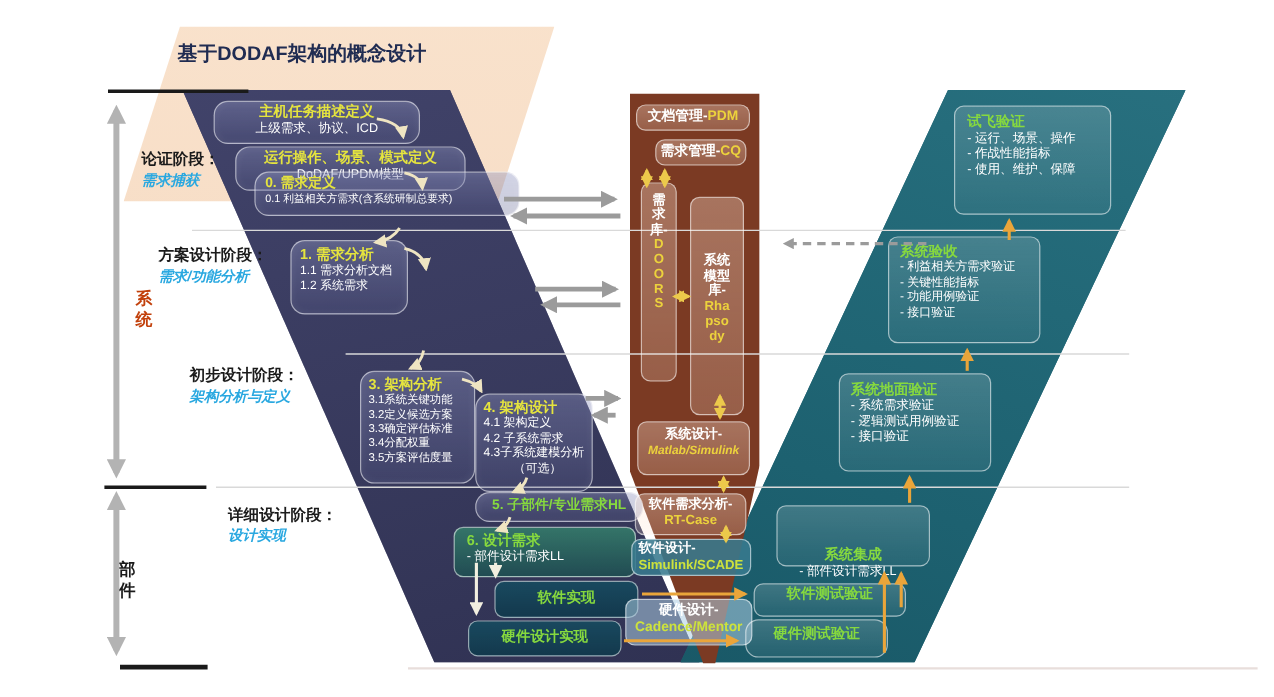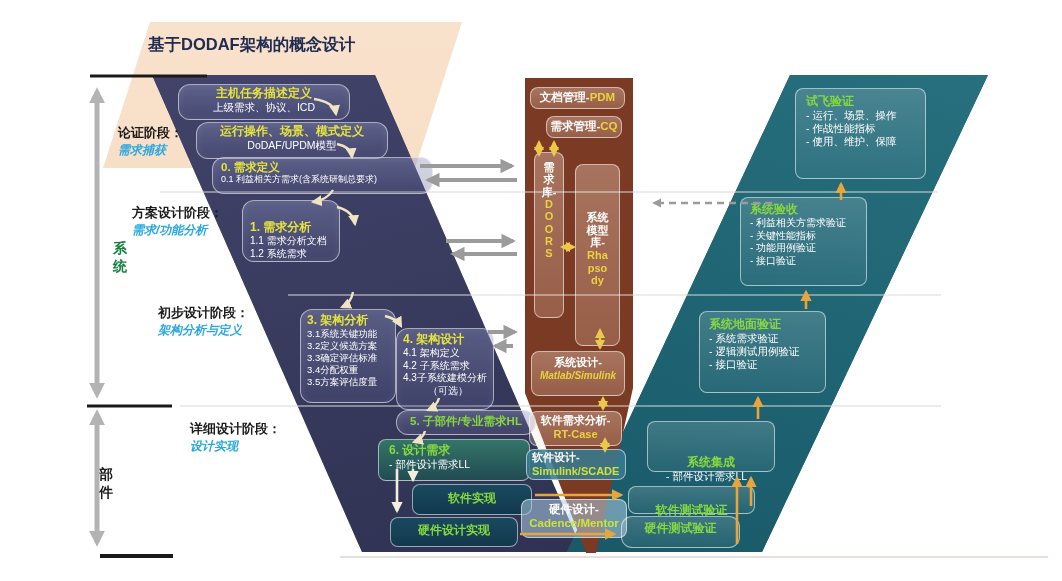--- a/index.html
+++ b/index.html
@@ -73,36 +73,36 @@
     <div class="sb">需求/功能分析</div>
   </div>
   <div class="stage" style="left:190px;top:420px;">
     <div class="nm">详细设计阶段：</div>
     <div class="sb">设计实现</div>
   </div>
   <div class="stage" style="left:158px;top:304px;">
     <div class="nm">初步设计阶段：</div>
     <div class="sb">架构分析与定义</div>
   </div>
-  <div class="vlabel" style="left:113px;top:240px;color:#15803d;">系统</div>
+  <div class="vlabel" style="left:113px;top:240px;color:#c2410c;">系统</div>
   <div class="vlabel" style="left:99px;top:466px;color:#1b1b1b;">部件</div>
 
   <div class="box nbox ctr" style="left:178px;top:84px;width:172px;height:36px;padding-top:1px;">
     <div class="bt" style="font-size:12px;">主机任务描述定义</div>
     <div class="wt" style="font-size:10.5px;">上级需求、协议、ICD</div>
   </div>
   <div class="box nbox ctr" style="left:196px;top:122px;width:192px;height:37px;padding-top:1px;">
     <div class="bt" style="font-size:12px;">运行操作、场景、模式定义</div>
     <div class="wt" style="font-size:10.5px;">DoDAF/UPDM模型</div>
   </div>
-  <div class="box nbox" style="left:212px;top:157px;width:221px;height:37px;padding:2px 0 0 8px;">
+  <div class="box nbox" style="left:212px;top:143px;width:221px;height:37px;padding:2px 0 0 8px;">
     <div class="bt" style="font-size:11.5px;">0. 需求定义</div>
     <div class="wt" style="font-size:9px;">0.1 利益相关方需求(含系统研制总要求)</div>
   </div>
-  <div class="box nbox" style="left:242px;top:200px;width:98px;height:62px;padding:19px 0 0 7px;">
+  <div class="box nbox" style="left:242px;top:200px;width:98px;height:62px;padding:4px 0 0 7px;">
     <div class="bt" style="font-size:12px;">1. 需求分析</div>
     <div class="wt" style="font-size:10px;">1.1 需求分析文档</div>
     <div class="wt" style="font-size:10px;">1.2 系统需求</div>
   </div>
   <div class="box nbox" style="left:300px;top:309px;width:96px;height:94px;padding:3px 0 0 6px;">
     <div class="bt" style="font-size:12px;">3. 架构分析</div>
     <div class="wt" style="font-size:9.5px;">3.1系统关键功能</div>
     <div class="wt" style="font-size:9.5px;">3.2定义候选方案</div>
     <div class="wt" style="font-size:9.5px;">3.3确定评估标准</div>
     <div class="wt" style="font-size:9.5px;">3.4分配权重</div>
@@ -176,21 +176,21 @@
   <div class="box tbox" style="left:699px;top:311px;width:127px;height:82px;padding:5px 0 0 9px;">
     <div class="gt" style="font-size:12px;">系统地面验证</div>
     <div class="wt" style="font-size:10.5px;">- 系统需求验证</div>
     <div class="wt" style="font-size:10.5px;">- 逻辑测试用例验证</div>
     <div class="wt" style="font-size:10.5px;">- 接口验证</div>
   </div>
   <div class="box tbox" style="left:647px;top:421px;width:128px;height:51px;padding:5px 0 0 0;">
     <div class="gt ctr" style="font-size:12px;margin-top:28px;">系统集成</div>
     <div class="wt" style="font-size:10.5px;padding-left:18px;">- 部件设计需求LL</div>
   </div>
-  <div class="box tbox ctr" style="left:628px;top:486px;width:127px;height:28px;padding-top:16px;">
+  <div class="box tbox ctr" style="left:628px;top:486px;width:127px;height:28px;padding-top:0;">
     <div class="gt" style="font-size:12px;">软件测试验证</div>
   </div>
   <div class="box tbox ctr" style="left:621px;top:516px;width:119px;height:32px;padding-top:4px;border-radius:11px;">
     <div class="gt" style="font-size:12px;">硬件测试验证</div>
   </div>
 
   <svg class="layer arrows" width="1062" height="581">
     <defs>
       <marker id="aG" viewBox="0 0 10 10" refX="8" refY="5" markerWidth="3.6" markerHeight="3.6" orient="auto-start-reverse">
           <path d="M0,0L10,5L0,10z" fill="#9b9b9b"></path>

